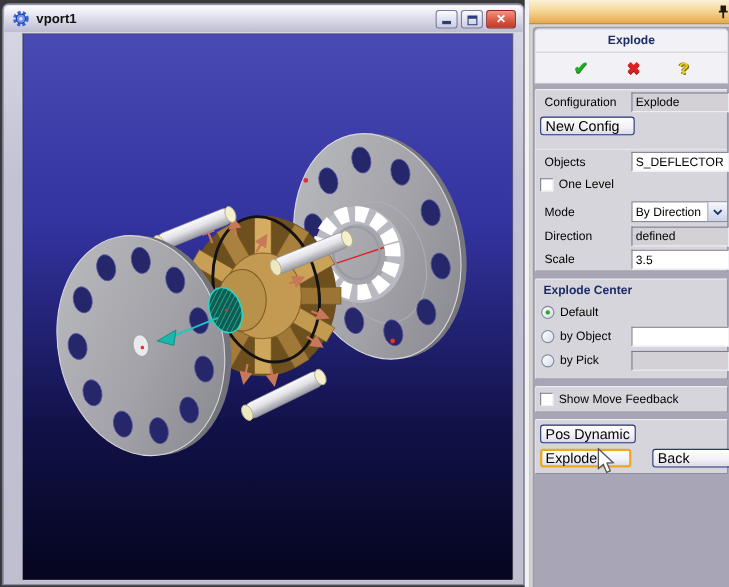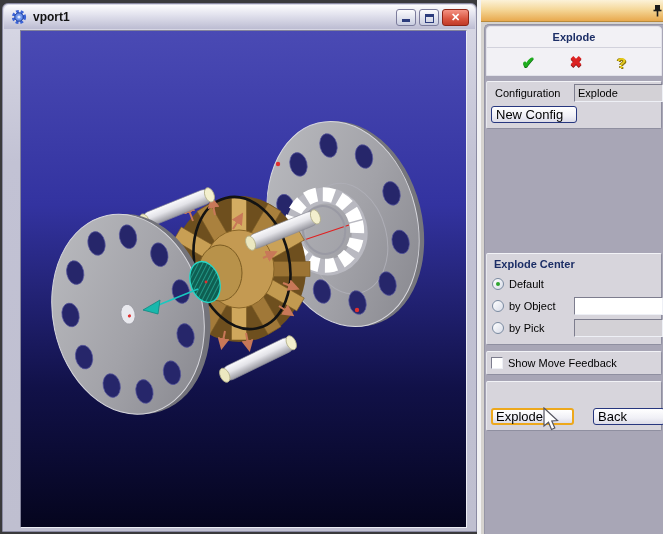--- a/index.html
+++ b/index.html
@@ -59,21 +59,21 @@
   .card-title{height:20px;line-height:20px;text-align:center;font-weight:bold;color:#1c2e66;
     border-bottom:1px solid #d2d2dc;}
   .card-icons{height:28px;display:flex;align-items:center;justify-content:space-evenly;}
   .icon-check{color:#1fae1f;font-size:16px;font-weight:bold;text-shadow:0 1px 0 #0a6a0a;}
   .icon-x{color:#dc2222;font-size:15px;font-weight:bold;text-shadow:0 1px 0 #7c0f0f;}
   .icon-help{color:#e8cc1a;font-size:15px;font-weight:bold;text-shadow:-1px 0 0 #8a7408,1px 1px 0 #8a7408;}
   .section{
     position:absolute;left:1px;width:176px;background:#d7d5dc;box-sizing:border-box;
     border:1px solid;border-color:#f2f3f7 #8f8fa0 #8f8fa0 #e8e9ef;border-radius:2px;
   }
-  #sec-config{top:56px;height:48px;}
+  #sec-config{top:56px;height:64px;}
   #sec-objects{top:110px;height:112px;}
   #sec-center{top:228px;height:92px;}
   #sec-feedback{top:326px;height:24px;}
   #sec-actions{top:356px;height:50px;}
   .lbl{position:absolute;color:#000;}
   .field{
     position:absolute;height:15px;box-sizing:content-box;padding:1px 3px 0 3px;
     border:1px solid;border-color:#7d7d8e #eef0f6 #eef0f6 #7d7d8e;
     font-size:11px;line-height:14px;overflow:hidden;white-space:nowrap;
   }
@@ -307,39 +307,59 @@
         <span class="icon-help">?</span>
       </div>
     </div>
 
     <div class="section" id="sec-config">
       <span class="lbl" style="left:8px;top:5px;">Configuration</span>
       <div class="field gray" style="left:87px;top:2px;width:81px;">Explode</div>
       <button class="xp-btn" style="left:4px;top:24px;width:86px;">New Config</button>
     </div>
 
+    <div class="section" id="sec-objects">
+      <span class="lbl" style="left:8px;top:6px;">Objects</span>
+      <input class="field white" style="left: 87px; top: 2px;" value="S_DEFLECTOR">
+      <div class="checkbox" style="left:4px;top:26px;"></div>
+      <span class="lbl" style="left:21px;top:26px;">One Level</span>
+      <span class="lbl" style="left:8px;top:51px;">Mode</span>
+      <div class="combo" style="left:87px;top:47px;width:88px;">
+        <span class="combo-text">By Direction</span>
+        <span class="combo-btn">
+          <svg width="9" height="6" viewBox="0 0 9 6">
+            <path d="M1 1 L4.5 4.5 L8 1" fill="none" stroke="#203070" stroke-width="1.8"></path>
+          </svg>
+        </span>
+      </div>
+      <span class="lbl" style="left:8px;top:73px;">Direction</span>
+      <div class="field gray" style="left:87px;top:70px;width:81px;">defined</div>
+      <span class="lbl" style="left:8px;top:94px;">Scale</span>
+      <input class="field white" style="left: 87px; top: 91px;" value="3.5">
+    </div>
 
     <div class="section" id="sec-feedback">
       <div class="checkbox" style="left:4px;top:5px;"></div>
       <span class="lbl" style="left:21px;top:5px;">Show Move Feedback</span>
     </div>
 
     <div class="section" id="sec-center">
       <span class="lbl" style="left:7px;top:4px;font-weight:bold;color:#1c2e66;">Explode Center</span>
       <div class="radio sel" style="left:5px;top:24px;"></div>
       <span class="lbl" style="left:22px;top:24px;">Default</span>
       <div class="radio" style="left:5px;top:46px;"></div>
       <span class="lbl" style="left:22px;top:46px;">by Object</span>
       <input class="field white" style="left: 87px; top: 43px;" value="">
       <div class="radio" style="left:5px;top:68px;"></div>
       <span class="lbl" style="left:22px;top:68px;">by Pick</span>
       <div class="field gray" style="left:87px;top:65px;width:81px;"></div>
     </div>
 
     <div class="section" id="sec-actions">
+      <button class="xp-btn" style="left:4px;top:4px;width:87px;">Pos Dynamic</button>
       <button class="xp-btn hot" style="left:4px;top:26px;width:83px;">Explode</button>
       <button class="xp-btn" style="left:106px;top:26px;width:72px;">Back</button>
     </div>
   </div>
 </div>
 
 <svg id="cursor" width="18" height="26" viewBox="0 0 18 26">
   <path d="M2 1 L2 19 L6.5 15.2 L9.5 22.5 L12.8 21 L9.8 14 L15.5 13.6 Z" fill="#ffffff" stroke="#555560" stroke-width="1.2"></path>
 </svg>
 

